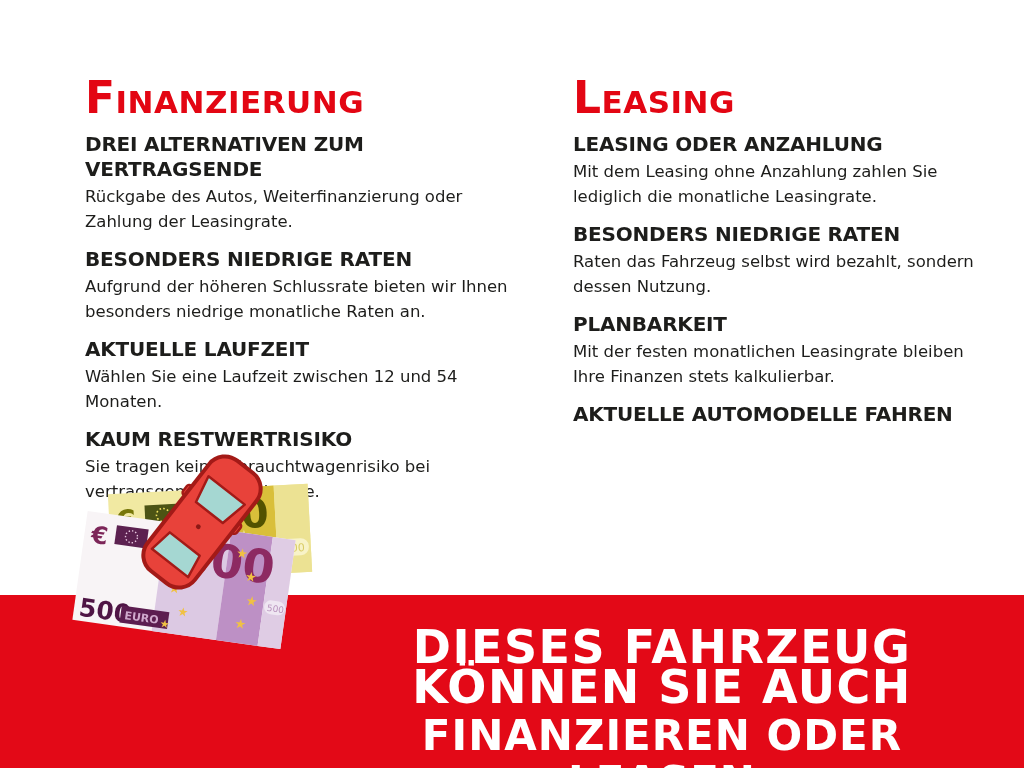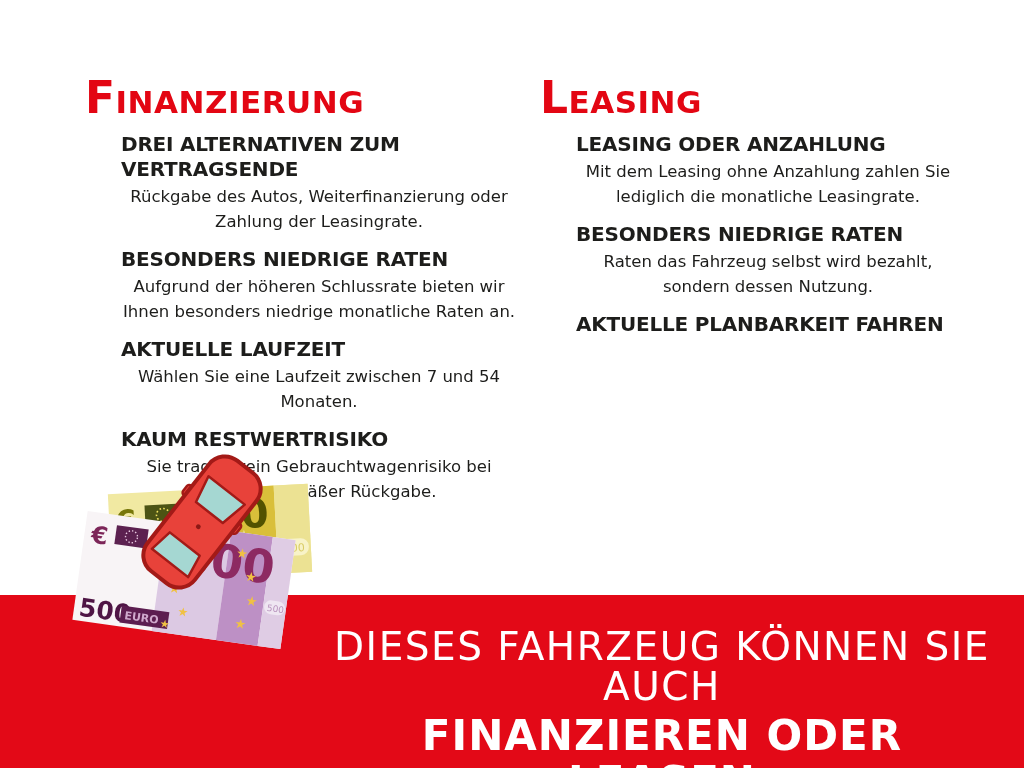--- a/index.html
+++ b/index.html
@@ -7,63 +7,62 @@
     position: relative;
     width: 1024px;
     height: 768px;
     background: #ffffff;
     overflow: hidden;
     font-family: "DejaVu Sans", "Liberation Sans", sans-serif;
     color: #1d1d1b;
   }
   .col { position: absolute; top: 72px; }
   .col-left  { left: 85px;  width: 432px; }
-  .col-right { left: 540px; width: 420px; }
+  .col-right { left: 573px; width: 420px; }
   .col-title {
     margin: 4px 0 12px 0;
     font-size: 44px;
     line-height: 44px;
     font-weight: 700;
     font-variant: small-caps;
     letter-spacing: 0.5px;
     color: #e30613;
   }
-  .section { margin-bottom: 13px; margin-left: 36px; }
+  .section { margin-bottom: 13px; }
   .section h2 {
     margin: 0 0 2px 0;
     font-size: 20px;
     line-height: 25px;
     font-weight: 700;
     letter-spacing: -0.2px;
     color: #1d1d1b;
   }
   .section p {
     margin: 0;
     font-size: 16.5px;
     line-height: 25px;
     color: #1d1d1b;
-    text-align: center;
   }
   .banner {
     position: absolute;
     left: 0; top: 595px;
     width: 1024px; height: 173px;
     background: #e30917;
     z-index: 1;
   }
   .banner-text {
     position: absolute;
     left: 325px; right: 25px; top: 32px;
     text-align: center;
     color: #ffffff;
   }
   .banner-line1 {
-    font-size: 39px;
+    font-size: 46px;
     line-height: 40px;
-    font-weight: 400;
+    font-weight: 700;
     letter-spacing: 1.5px;
   }
   .banner-line2 {
     margin-top: 6px;
     font-size: 42px;
     line-height: 46px;
     font-weight: 700;
     letter-spacing: 1px;
   }
   .illustration {
@@ -84,41 +83,45 @@
     <div class="section">
       <h2>DREI ALTERNATIVEN ZUM VERTRAGSENDE</h2>
       <p>Rückgabe des Autos, Weiterfinanzierung oder Zahlung der Leasingrate.</p>
     </div>
     <div class="section">
       <h2>BESONDERS NIEDRIGE RATEN</h2>
       <p>Aufgrund der höheren Schlussrate bieten wir Ihnen besonders niedrige monatliche Raten an.</p>
     </div>
     <div class="section">
       <h2>AKTUELLE LAUFZEIT</h2>
-      <p>Wählen Sie eine Laufzeit zwischen 7 und 54 Monaten.</p>
+      <p>Wählen Sie eine Laufzeit zwischen 12 und 54 Monaten.</p>
     </div>
     <div class="section">
       <h2>KAUM RESTWERTRISIKO</h2>
       <p>Sie tragen kein Gebrauchtwagenrisiko bei vertragsgemäßer Rückgabe.</p>
     </div>
   </section>
 
   <section class="col col-right">
     <h1 class="col-title">Leasing</h1>
 
     <div class="section">
       <h2>LEASING ODER ANZAHLUNG</h2>
       <p>Mit dem Leasing ohne Anzahlung zahlen Sie lediglich die monatliche Leasingrate.</p>
     </div>
     <div class="section">
       <h2>BESONDERS NIEDRIGE RATEN</h2>
       <p>Raten das Fahrzeug selbst wird bezahlt, sondern dessen Nutzung.</p>
     </div>
     <div class="section">
-      <h2>AKTUELLE PLANBARKEIT FAHREN</h2>
+      <h2>PLANBARKEIT</h2>
+      <p>Mit der festen monatlichen Leasingrate bleiben Ihre Finanzen stets kalkulierbar.</p>
+    </div>
+    <div class="section">
+      <h2>AKTUELLE AUTOMODELLE FAHREN</h2>
     </div>
   </section>
 
   <div class="banner">
     <div class="banner-text">
       <div class="banner-line1">DIESES FAHRZEUG KÖNNEN SIE AUCH</div>
       <div class="banner-line2">FINANZIEREN ODER LEASEN</div>
     </div>
   </div>
 

